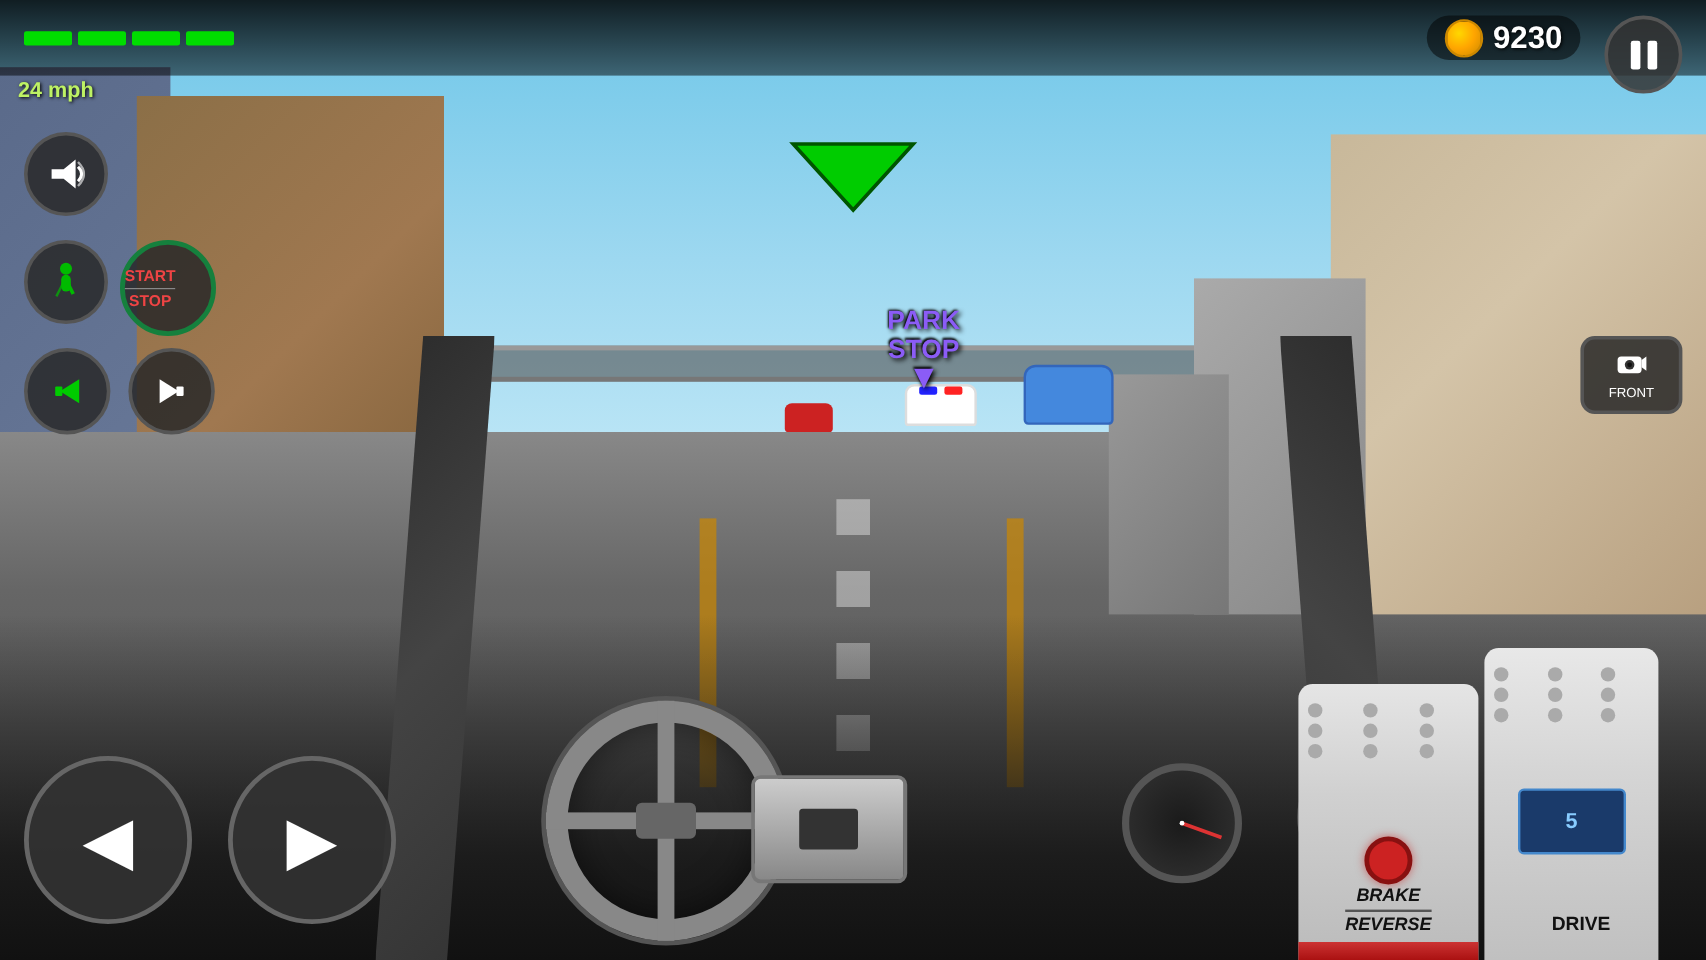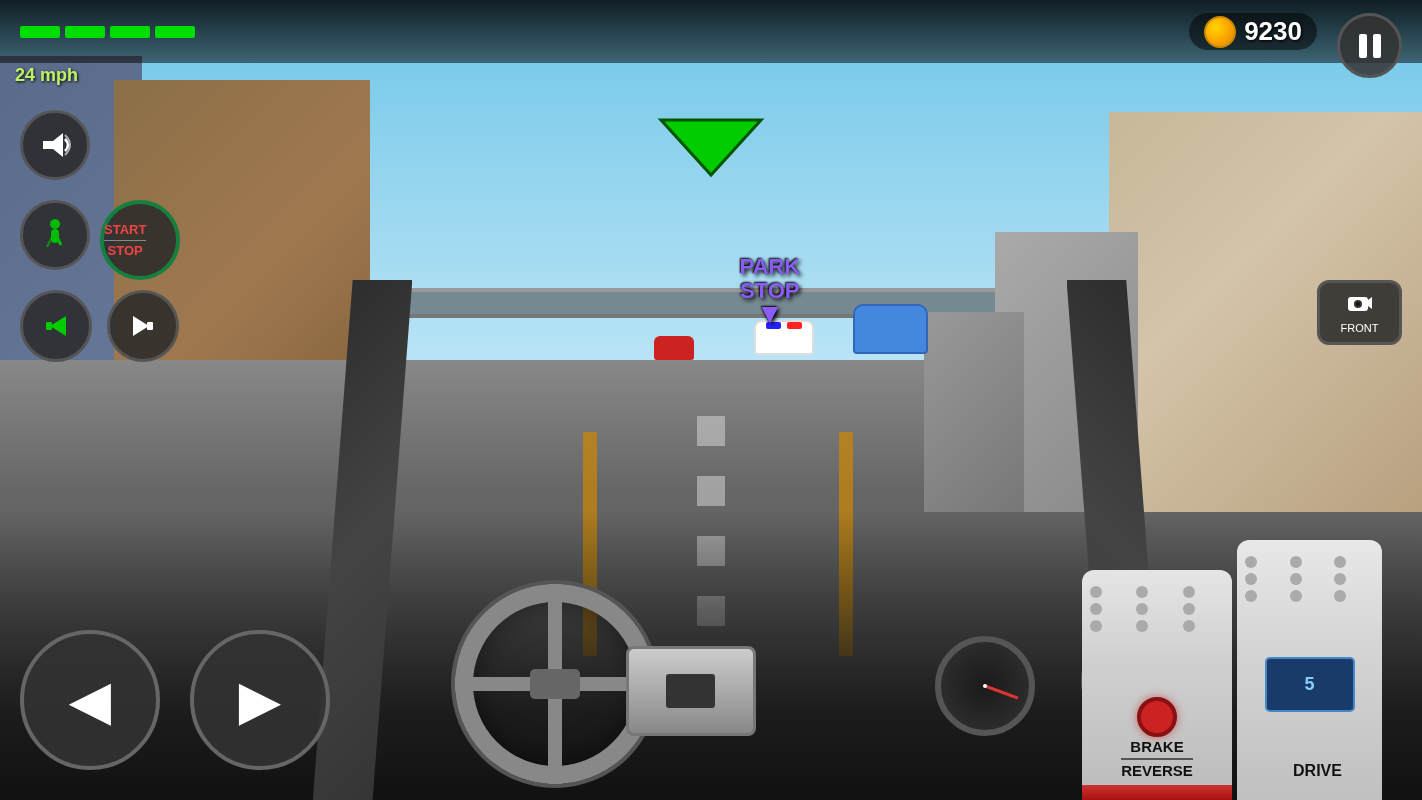--- a/index.html
+++ b/index.html
@@ -593,21 +593,21 @@
       <div class="pedal-dot"></div>
       <div class="pedal-dot"></div>
       <div class="pedal-dot"></div>
       <div class="pedal-dot"></div>
       <div class="pedal-dot"></div>
       <div class="pedal-dot"></div>
       <div class="pedal-dot"></div>
     </div>
 
     <div style="position:absolute; top:55%; left:50%; transform:translateX(-50%); width:40px; height:40px; border-radius:50%; background:#cc2222; border:4px solid #881111; box-shadow:0 0 8px rgba(200,0,0,0.5);"></div>
-    <div class="pedal-text" style="font-size:15px; font-weight:900; color:#111; text-align:center; line-height:1.2; z-index:2; margin-top:30px;">
+    <div class="pedal-text" style="font-size:15px; font-weight:900; color:#111; text-align:center; line-height:1.2; z-index:2; margin-top:30px;font-style:italic;">
       <div>BRAKE</div>
       <div style="border-top:2px solid #555; margin:2px 0; padding-top:2px;">REVERSE</div>
     </div>
     <div style="position:absolute; bottom:0; left:0; right:0; height:15px; background:linear-gradient(180deg,#cc3333 0%,#aa1111 100%); border-radius:0 0 0 0;"></div>
   </div>
 
   <div class="pedal-drive" style="position:relative; width:145px; height:260px; background:linear-gradient(180deg,#e8e8e8 0%,#d5d5d5 40%,#c0c0c0 100%); border-radius:12px 12px 0 0; display:flex; flex-direction:column; align-items:center; justify-content:flex-end; padding-bottom:20px;">
     <div style="position:absolute; top:8px; left:0; right:0; display:grid; grid-template-columns:repeat(3,1fr); gap:5px; padding:8px;">
       <div class="pedal-dot"></div>
       <div class="pedal-dot"></div>

